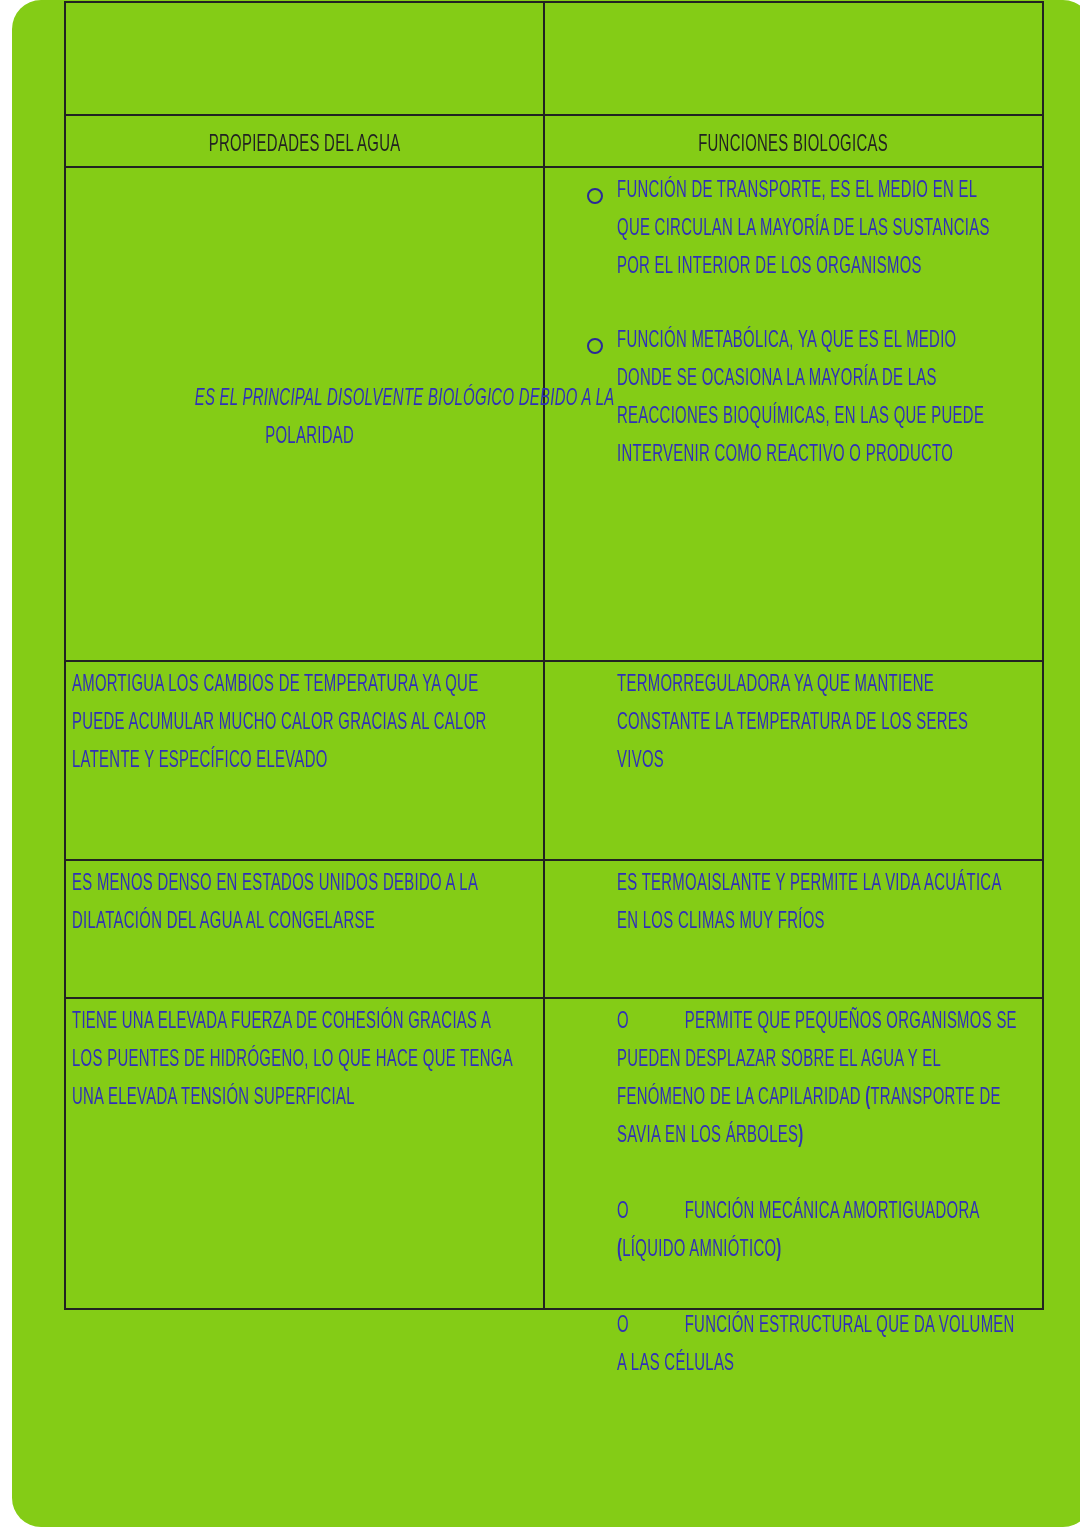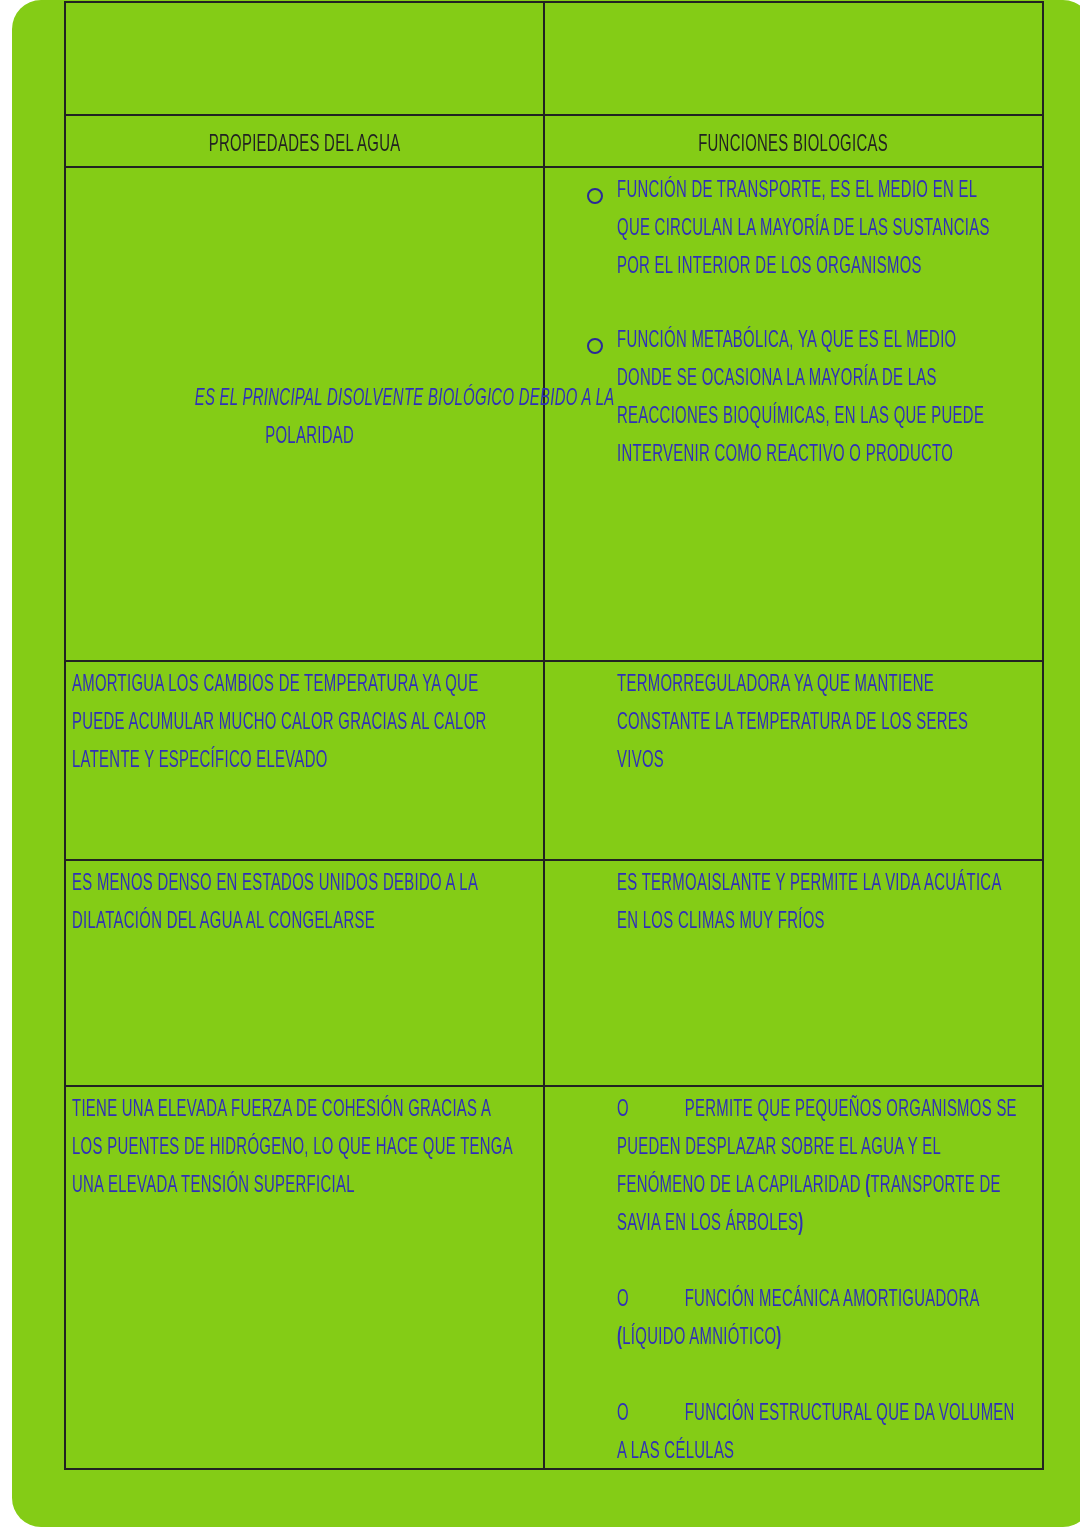--- a/index.html
+++ b/index.html
@@ -137,36 +137,36 @@
       </td>
       <td>
         <div class="abs" style="left:72px; top:2px;">
           <div class="txt">TERMORREGULADORA YA QUE MANTIENE</div>
           <div class="txt">CONSTANTE LA TEMPERATURA DE LOS SERES</div>
           <div class="txt">VIVOS</div>
         </div>
       </td>
     </tr>
 
-    <tr style="height:226px;">
+    <tr style="height:138px;">
       <td>
         <div class="abs" style="left:6px; top:2px;">
           <div class="txt">ES MENOS DENSO EN ESTADOS UNIDOS DEBIDO A LA</div>
           <div class="txt">DILATACIÓN DEL AGUA AL CONGELARSE</div>
         </div>
       </td>
       <td>
         <div class="abs" style="left:72px; top:2px;">
           <div class="txt">ES TERMOAISLANTE Y PERMITE LA VIDA ACUÁTICA</div>
           <div class="txt">EN LOS CLIMAS MUY FRÍOS</div>
         </div>
       </td>
     </tr>
 
-    <tr style="height:383px;text-decoration:underline;">
+    <tr style="height:311px;text-decoration:underline;">
       <td>
         <div class="abs" style="left:6px; top:2px;">
           <div class="txt">TIENE UNA ELEVADA FUERZA DE COHESIÓN GRACIAS A</div>
           <div class="txt">LOS PUENTES DE HIDRÓGENO, LO QUE HACE QUE TENGA</div>
           <div class="txt">UNA ELEVADA TENSIÓN SUPERFICIAL</div>
         </div>
       </td>
       <td>
 
         <div class="abs" style="left:72px; top:2px;">

